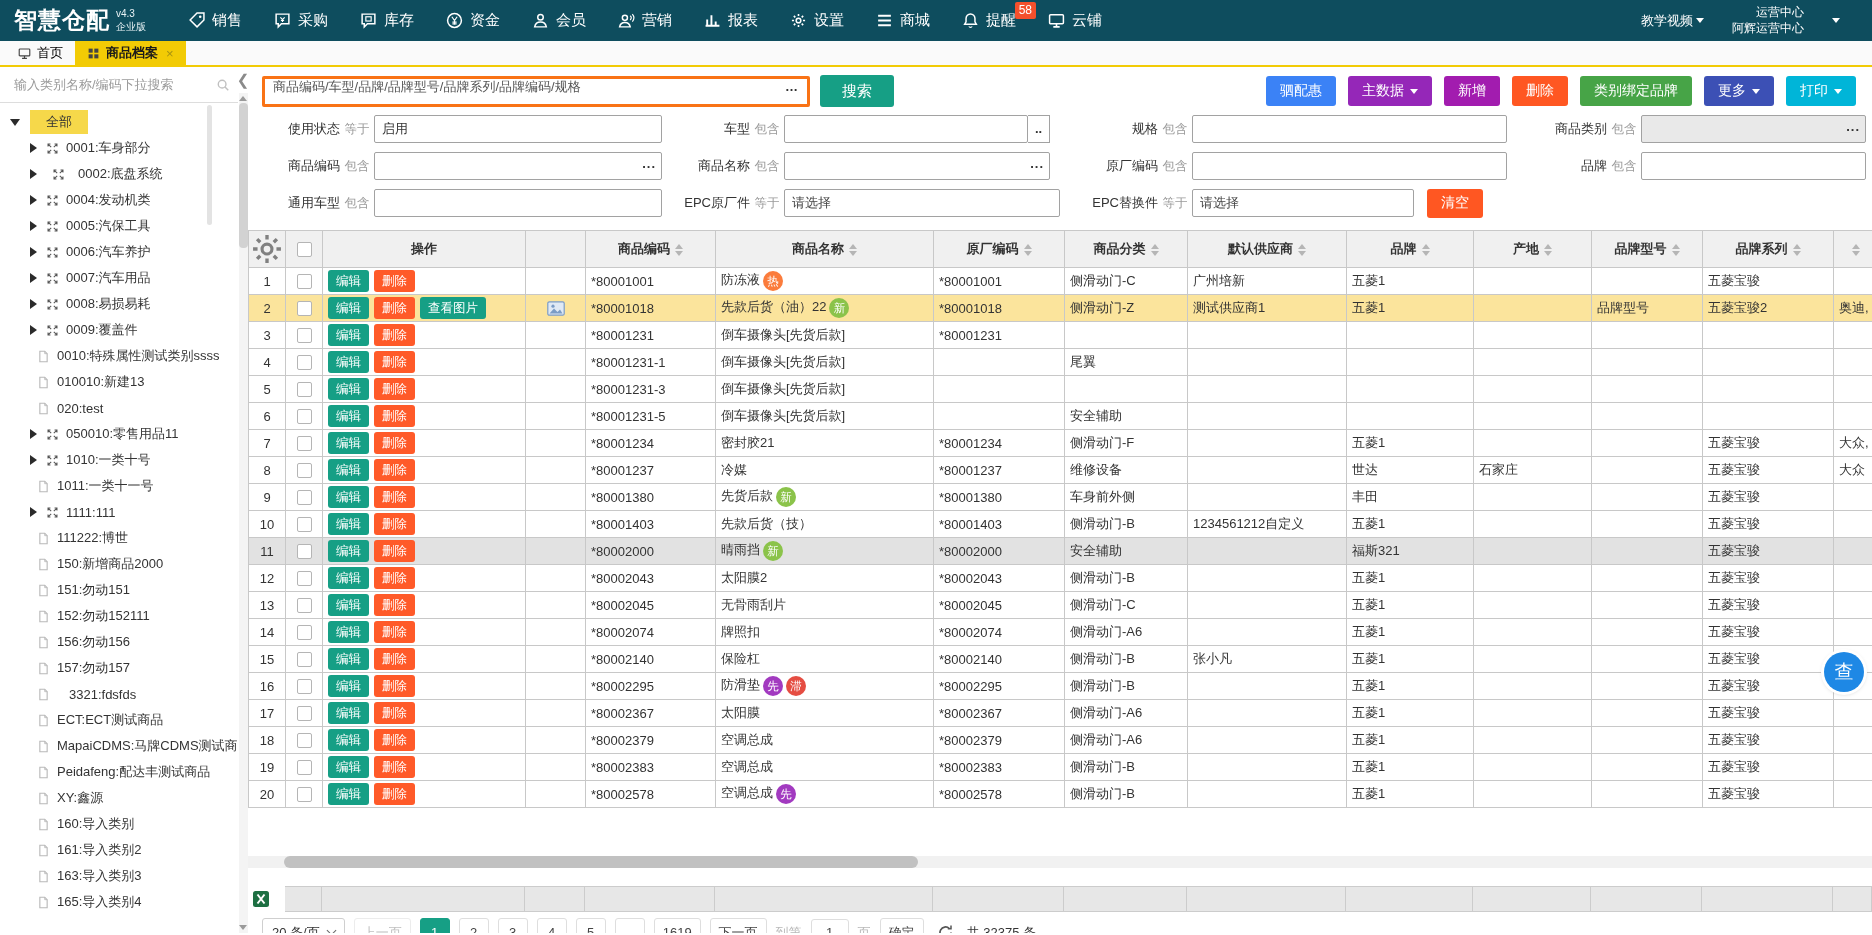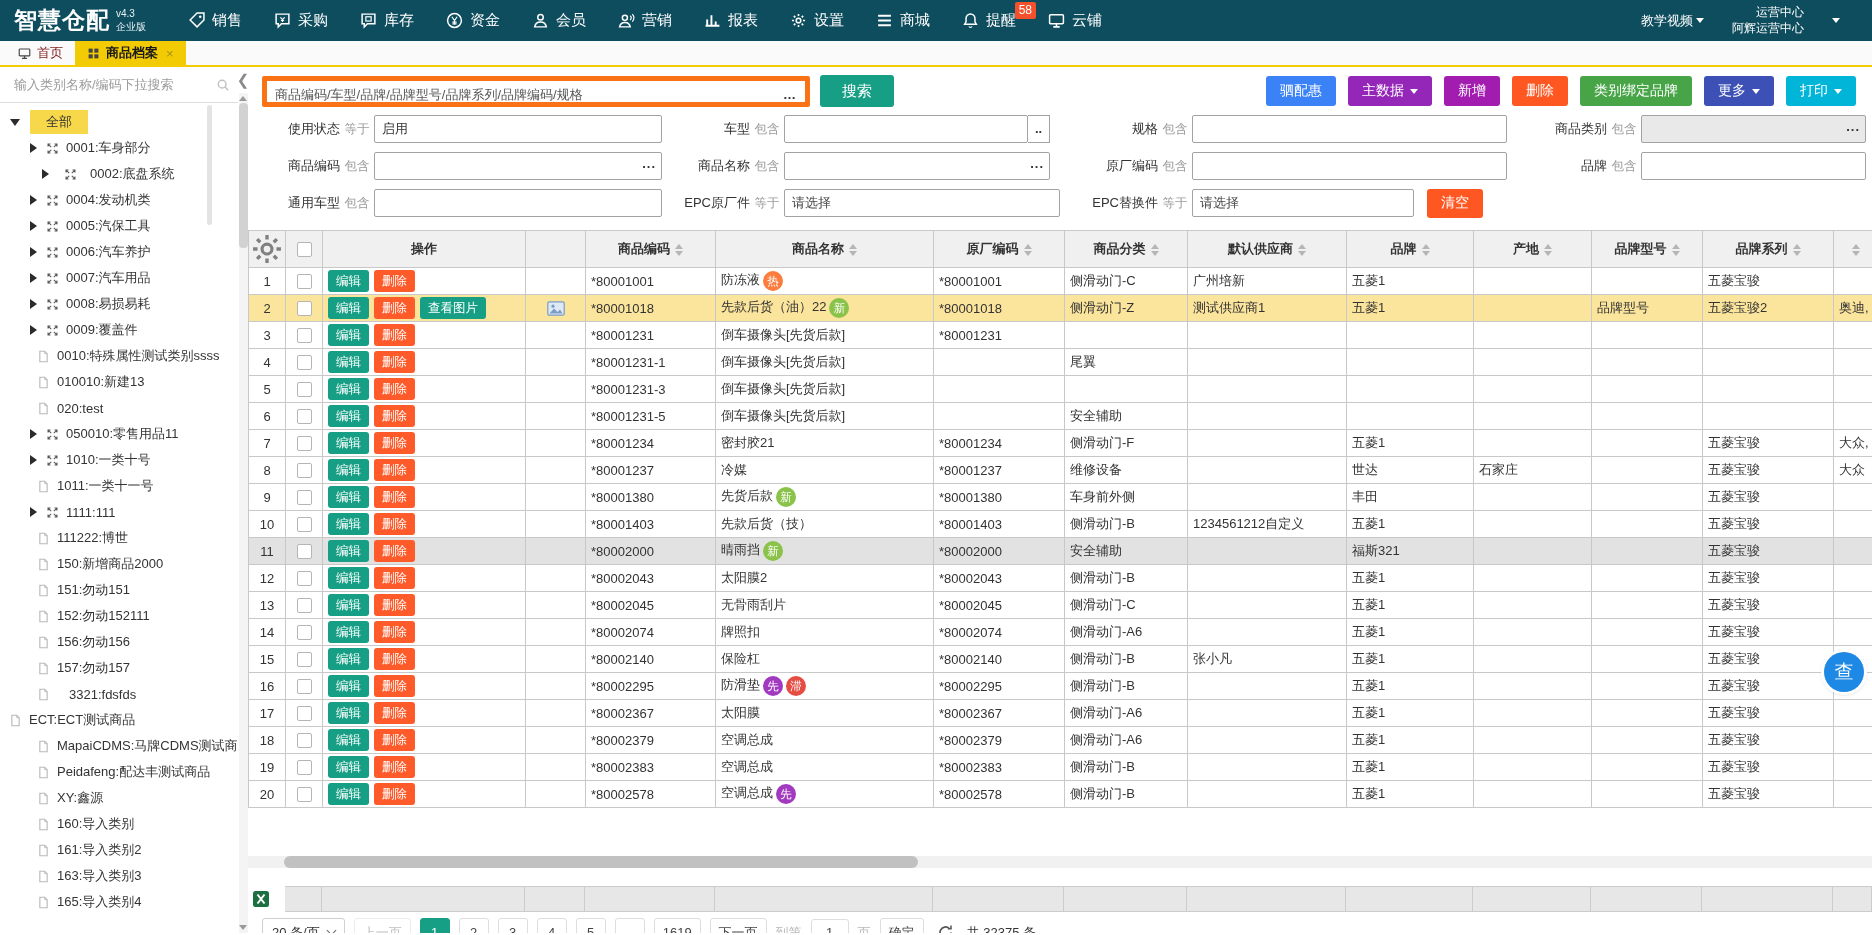--- a/index.html
+++ b/index.html
@@ -21,21 +21,21 @@
   .nav-right { margin-left:auto; display:flex; align-items:center; gap:28px; padding-right:32px; }
   .nav-teach { font-size:13px; display:flex; align-items:center; gap:3px; cursor:pointer; }
   .nav-org { font-size:12px; line-height:1.3; text-align:right; cursor:pointer; }
   .caret-down { display:inline-block; width:0; height:0; border-left:4px solid transparent;
     border-right:4px solid transparent; border-top:5px solid #fff; }
 
   
   .tabbar { height:26px; background:#fafafa; border-bottom:2px solid #f2cb05;
     display:flex; align-items:stretch; padding-left:6px; }
   .tab { display:flex; align-items:center; gap:6px; padding:0 12px; font-size:13px;
-    color:#7f1d1d; cursor:pointer; }
+    color:#000000; cursor:pointer; }
   .tab .ic { width:13px; height:13px; color:#444; }
   .tab.active { background:#f2cb05; color:#1a1a1a; font-weight:bold; }
   .tab-close { color:#a79312; font-weight:normal; font-size:13px; margin-left:2px; }
 
   
   .app { display:flex; height:866px; }
   .sidebar { width:238px; flex:none; background:#fff; overflow:hidden; }
   .side-search { height:36px; border-bottom:1px solid #ddd; display:flex; align-items:center;
     padding:0 8px 0 14px; }
   .side-search input { flex:1; border:none; outline:none; font-size:13px; color:#333;
@@ -61,22 +61,22 @@
   .strip-track { width:9px; flex:1; background:#f4f4f4; display:flex; flex-direction:column; align-items:center; }
   .arr-up { width:0;height:0;border-left:4px solid transparent;border-right:4px solid transparent;
     border-bottom:5px solid #9a9a9a; margin:3px 0 2px; }
   .arr-dn { width:0;height:0;border-left:4px solid transparent;border-right:4px solid transparent;
     border-top:5px solid #9a9a9a; margin-top:auto; margin-bottom:3px; }
   .strip-thumb { width:9px; height:145px; background:#d2d2d2; border-radius:4px; }
 
   
   .content { flex:1; overflow:hidden; position:relative; display:flex; flex-direction:column; }
   .toolbar { display:flex; align-items:center; margin:8px 16px 0 14px; height:32px; flex:none; }
-  .big-search { width:548px; height:31px; border:5px solid #f97316; border-radius:2px;
-    display:flex; align-items:flex-end; padding:0 8px; }
+  .big-search { width:548px; height:31px; border:3px solid #f97316; border-radius:2px;
+    display:flex; align-items:flex-start; padding:0 8px; }
   .big-search input { flex:1; border:none; outline:none; font-size:13px; color:#333; font-family:inherit; }
   .big-search input::placeholder { color:#555; }
   .dots { color:#333; font-weight:bold; letter-spacing:1px; cursor:pointer; flex:none; }
   .btn { border:none; color:#fff; font-size:14px; font-family:inherit; border-radius:3px;
     height:30px; padding:0 14px; cursor:pointer; display:inline-flex; align-items:center; gap:6px;
     white-space:nowrap; }
   .btn-search { background:#169f85; height:32px; margin-left:10px; font-size:15px; padding:0 22px; }
   .actions { margin-left:auto; display:flex; gap:12px; }
 
   
@@ -316,21 +316,21 @@
         </div>
         <div class="tree-row" style="padding-left: 30px;">
           <span class="tree-caret caret-right"></span>
           <span class="tree-ic">
             <svg viewBox="0 0 16 16" fill="none" stroke="currentColor" stroke-width="1.4">
               <path d="M2.5 5.5v-3h3M13.5 5.5v-3h-3M2.5 10.5v3h3M13.5 10.5v3h-3M2.8 2.8l3.6 3.6M13.2 2.8L9.6 6.4M2.8 13.2l3.6-3.6M13.2 13.2L9.6 9.6" stroke-width="1.3"></path>
             </svg>
           </span>
           <span class="tree-label">0001:车身部分</span>
         </div>
-        <div class="tree-row" style="padding-left: 42px; gap: 6px;">
+        <div class="tree-row" style="padding-left: 30px; gap: 6px;">
           <span class="tree-caret caret-right"></span>
           <span class="tree-ic">
             <svg viewBox="0 0 16 16" fill="none" stroke="currentColor" stroke-width="1.4">
               <path d="M2.5 5.5v-3h3M13.5 5.5v-3h-3M2.5 10.5v3h3M13.5 10.5v3h-3M2.8 2.8l3.6 3.6M13.2 2.8L9.6 6.4M2.8 13.2l3.6-3.6M13.2 13.2L9.6 9.6" stroke-width="1.3"></path>
             </svg>
           </span>
           <span class="tree-label">0002:底盘系统</span>
         </div>
         <div class="tree-row" style="padding-left: 30px;">
           <span class="tree-caret caret-right"></span>
@@ -505,21 +505,21 @@
         </div>
         <div class="tree-row" style="padding-left: 28px; gap: 12px;">
           <span class="tree-ic doc">
             <svg viewBox="0 0 16 16" fill="none" stroke="currentColor" stroke-width="1.4">
               <path d="M3.5 1.5h6l3 3v10h-9z"></path>
               <path d="M9.5 1.5v3h3" stroke-width="1.1"></path>
             </svg>
           </span>
           <span class="tree-label">3321:fdsfds</span>
         </div>
-        <div class="tree-row" style="">
+        <div class="tree-row" style="padding-left: 28px;">
           <span class="tree-ic doc">
             <svg viewBox="0 0 16 16" fill="none" stroke="currentColor" stroke-width="1.4">
               <path d="M3.5 1.5h6l3 3v10h-9z"></path>
               <path d="M9.5 1.5v3h3" stroke-width="1.1"></path>
             </svg>
           </span>
           <span class="tree-label">ECT:ECT测试商品</span>
         </div>
         <div class="tree-row" style="padding-left: 28px;">
           <span class="tree-ic doc">

